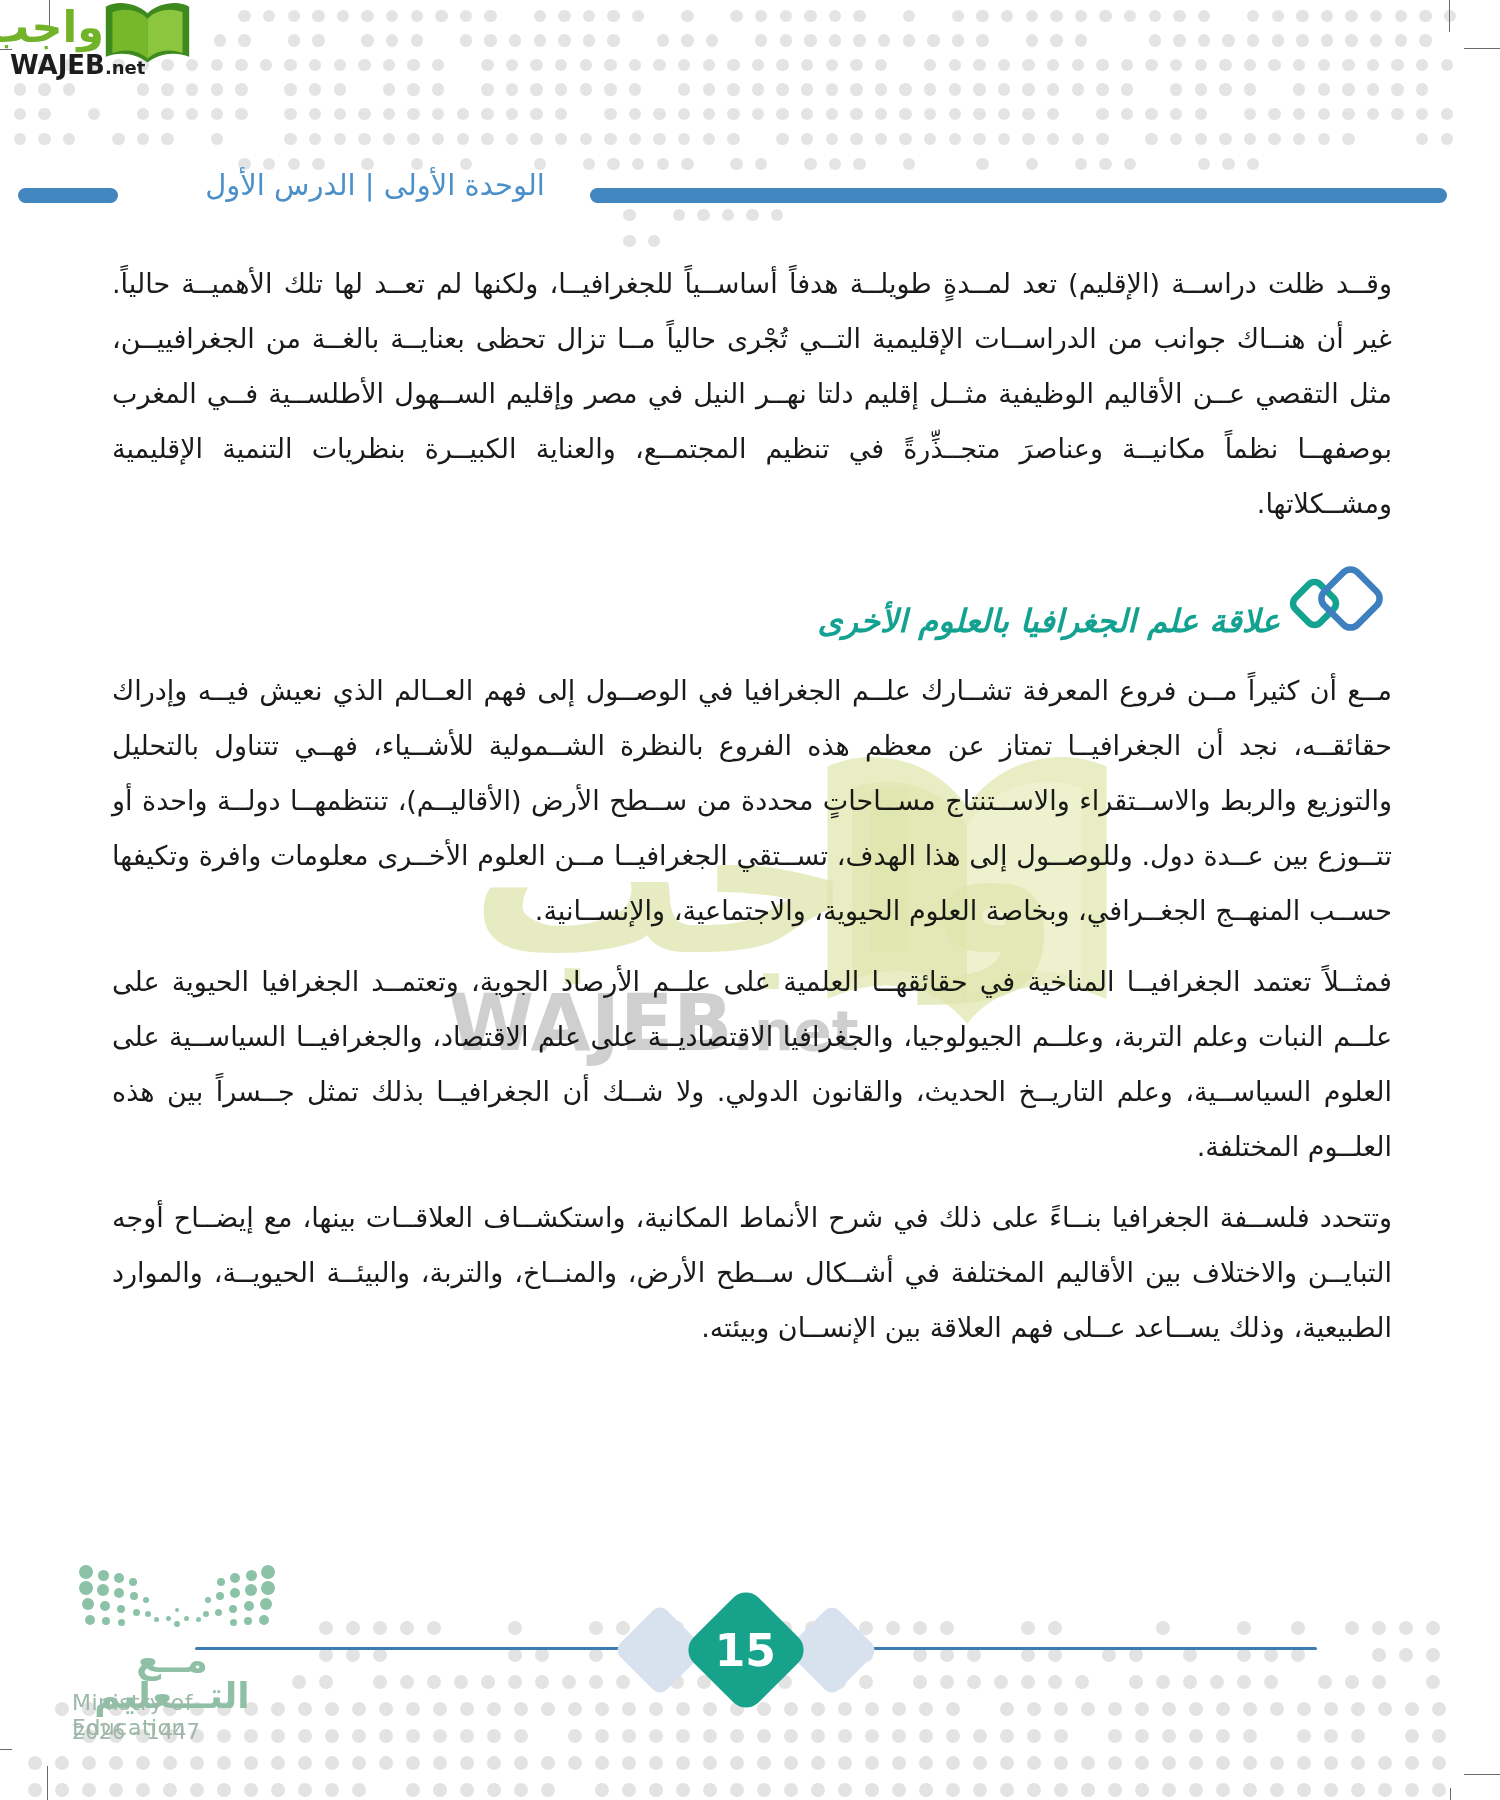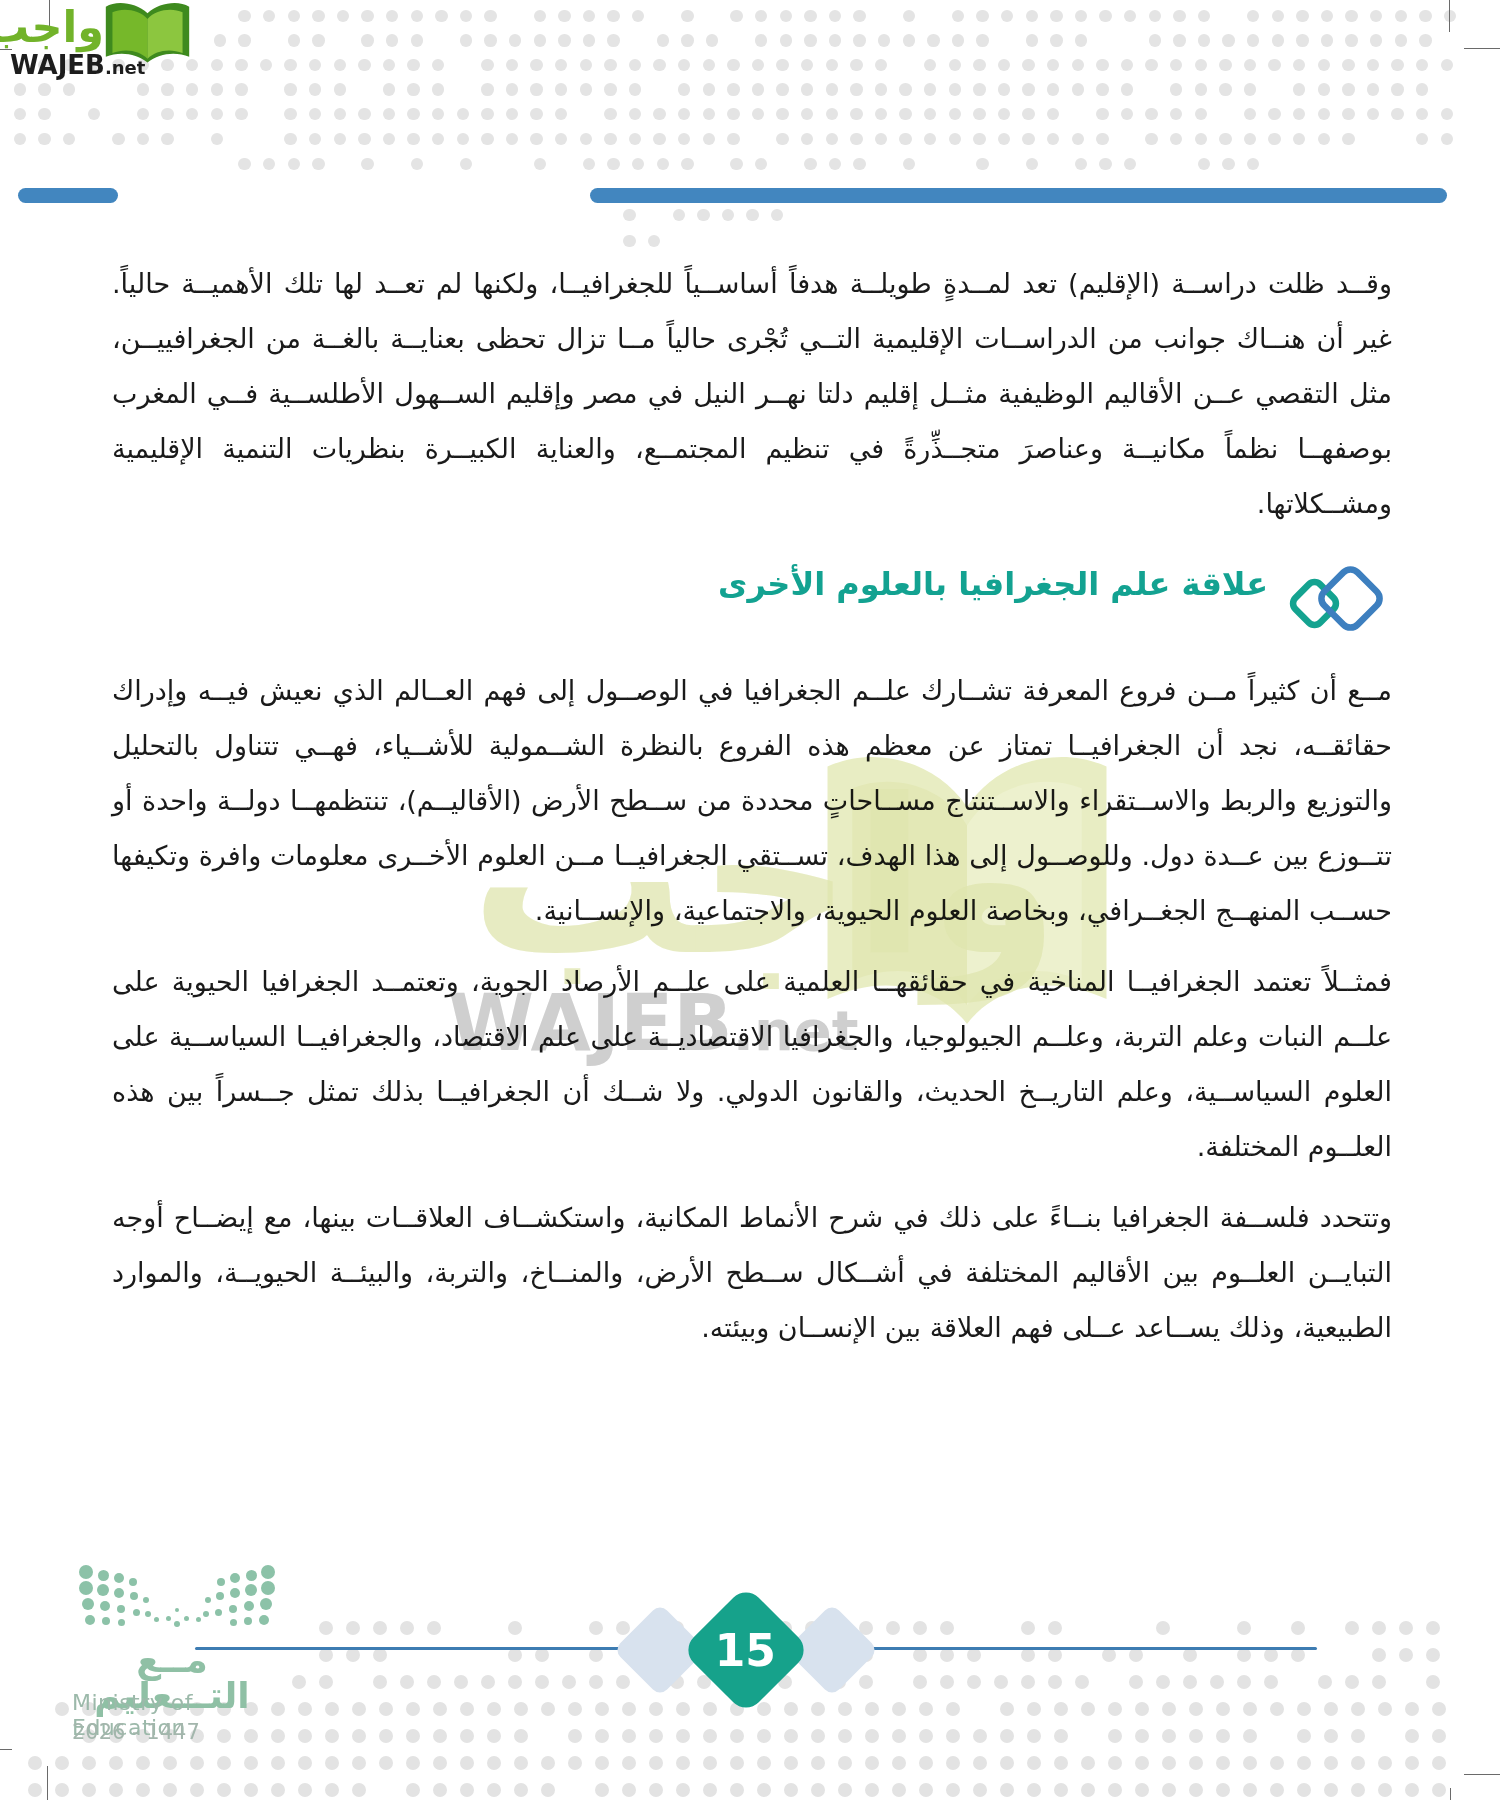--- a/index.html
+++ b/index.html
@@ -17,21 +17,21 @@
   .logo-book{position:absolute;left:100px;top:0px;z-index:2;}
   
   .bar{position:absolute;height:15px;border-radius:8px;background:#4286bf;z-index:2;}
   .bar-left{left:18px;top:188px;width:100px;}
   .bar-right{left:590px;top:188px;width:857px;}
   .breadcrumb{position:absolute;left:160px;top:168px;width:430px;text-align:center;direction:rtl;
               font-size:29px;color:#4b90c8;z-index:2;}
   
   .content{position:absolute;left:112px;top:256px;width:1280px;z-index:2;}
   .para{direction:rtl;text-align:justify;font-size:27px;line-height:55px;color:#1a1a1a;margin:0 0 16px 0;}
-  .heading-row{direction:rtl;display:flex;align-items:flex-start;gap:12px;margin:28px 0 16px 0;}
+  .heading-row{direction:rtl;display:flex;align-items:flex-end;margin:28px 0 16px 0;font-style:italic;}
   .heading{color:#13a291;font-size:32px;font-weight:bold;line-height:1.6;}
   
   .watermark{position:absolute;inset:0;z-index:3;mix-blend-mode:multiply;pointer-events:none;}
   .wm-ar{position:absolute;left:470px;top:770px;font-size:215px;font-weight:bold;color:#dfe5ae;
          opacity:.75;direction:rtl;line-height:1;}
   .wm-latin{position:absolute;left:448px;top:978px;font-size:78px;font-weight:bold;color:#c7c7c7;opacity:.85;}
   .wm-latin .tld{font-size:56px;}
   .wm-book{position:absolute;left:812px;top:738px;opacity:.8;}
   
   .footer-line{position:absolute;left:195px;top:1647px;width:1122px;height:3px;background:#3d7cb2;
@@ -692,36 +692,37 @@
   <div class="logo-latin"><span>WAJEB</span><span class="tld">.net</span></div>
   <div class="logo-book">
     <svg width="95" height="72" viewBox="0 0 100 76">
       <path d="M50 14 C38 3 18 0 6 7 L6 60 C20 54 38 56 50 66 C62 56 80 54 94 60 L94 7 C82 0 62 3 50 14 Z" fill="#3e8a1e"></path>
       <path d="M50 20 C41 10 24 8 13 13 L13 56 C26 51 41 53 50 62 Z" fill="#76b82a"></path>
       <path d="M50 20 C59 10 76 8 87 13 L87 56 C74 51 59 53 50 62 Z" fill="#8cc63f"></path>
     </svg>
   </div>
 
   <div class="bar bar-left"></div>
+  <div class="breadcrumb">الوحدة الأولى | الدرس الأول</div>
   <div class="bar bar-right"></div>
 
   <div class="content">
     <p class="para">وقــد ظلت دراســة (الإقليم) تعد لمــدةٍ طويلــة هدفاً أساســياً للجغرافيــا، ولكنها لم تعــد لها تلك الأهميــة حالياً. غير أن هنــاك جوانب من الدراســات الإقليمية التــي تُجْرى حالياً مــا تزال تحظى بعنايــة بالغــة من الجغرافييــن، مثل التقصي عــن الأقاليم الوظيفية مثــل إقليم دلتا نهــر النيل في مصر وإقليم الســهول الأطلســية فــي المغرب بوصفهــا نظماً مكانيــة وعناصرَ متجــذِّرةً في تنظيم المجتمــع، والعناية الكبيــرة بنظريات التنمية الإقليمية ومشــكلاتها.</p>
     <div class="heading-row">
       <span>
         <svg width="112" height="84" viewBox="0 0 112 84">
           <rect x="17" y="27" width="35" height="35" rx="8" transform="rotate(45 34.5 44.5)" fill="none" stroke="#14a390" stroke-width="6.5"></rect>
           <rect x="47" y="16" width="47" height="47" rx="10" transform="rotate(45 70.5 39.5)" fill="#fff" fill-opacity="0" stroke="#3d7fbf" stroke-width="6.5"></rect>
         </svg>
       </span>
       <span class="heading">علاقة علم الجغرافيا بالعلوم الأخرى</span>
     </div>
     <p class="para">مــع أن كثيراً مــن فروع المعرفة تشــارك علــم الجغرافيا في الوصــول إلى فهم العــالم الذي نعيش فيــه وإدراك حقائقــه، نجد أن الجغرافيــا تمتاز عن معظم هذه الفروع بالنظرة الشــمولية للأشــياء، فهــي تتناول بالتحليل والتوزيع والربط والاســتقراء والاســتنتاج مســاحاتٍ محددة من ســطح الأرض (الأقاليــم)، تنتظمهــا دولــة واحدة أو تتــوزع بين عــدة دول. وللوصــول إلى هذا الهدف، تســتقي الجغرافيــا مــن العلوم الأخــرى معلومات وافرة وتكيفها حســب المنهــج الجغــرافي، وبخاصة العلوم الحيوية، والاجتماعية، والإنســانية.</p>
     <p class="para">فمثــلاً تعتمد الجغرافيــا المناخية في حقائقهــا العلمية على علــم الأرصاد الجوية، وتعتمــد الجغرافيا الحيوية على علــم النبات وعلم التربة، وعلــم الجيولوجيا، والجغرافيا الاقتصاديــة على علم الاقتصاد، والجغرافيــا السياســية على العلوم السياســية، وعلم التاريــخ الحديث، والقانون الدولي. ولا شــك أن الجغرافيــا بذلك تمثل جــسراً بين هذه العلــوم المختلفة.</p>
-    <p class="para">وتتحدد فلســفة الجغرافيا بنــاءً على ذلك في شرح الأنماط المكانية، واستكشــاف العلاقــات بينها، مع إيضــاح أوجه التبايــن العلــوم بين الأقاليم المختلفة في أشــكال ســطح الأرض، والمنــاخ، والتربة، والبيئــة الحيويــة، والموارد الطبيعية، وذلك يســاعد عــلى فهم العلاقة بين الإنســان وبيئته.</p>
+    <p class="para">وتتحدد فلســفة الجغرافيا بنــاءً على ذلك في شرح الأنماط المكانية، واستكشــاف العلاقــات بينها، مع إيضــاح أوجه التبايــن والاختلاف بين الأقاليم المختلفة في أشــكال ســطح الأرض، والمنــاخ، والتربة، والبيئــة الحيويــة، والموارد الطبيعية، وذلك يســاعد عــلى فهم العلاقة بين الإنســان وبيئته.</p>
   </div>
 
   <div class="watermark">
     <div class="wm-book">
       <svg width="310" height="330" viewBox="0 0 100 106">
         <path d="M50 22 C40 7 20 2 5 9 L5 84 C22 76 40 79 50 92 C60 79 78 76 95 84 L95 9 C80 2 60 7 50 22 Z" fill="#e3e9b4"></path>
         <path d="M50 28 C42 15 26 11 13 16 L13 78 C28 72 42 75 50 86 Z" fill="#dce3a4"></path>
         <path d="M50 28 C58 15 74 11 87 16 L87 78 C72 72 58 75 50 86 Z" fill="#e9eec2"></path>
       </svg>
     </div>

